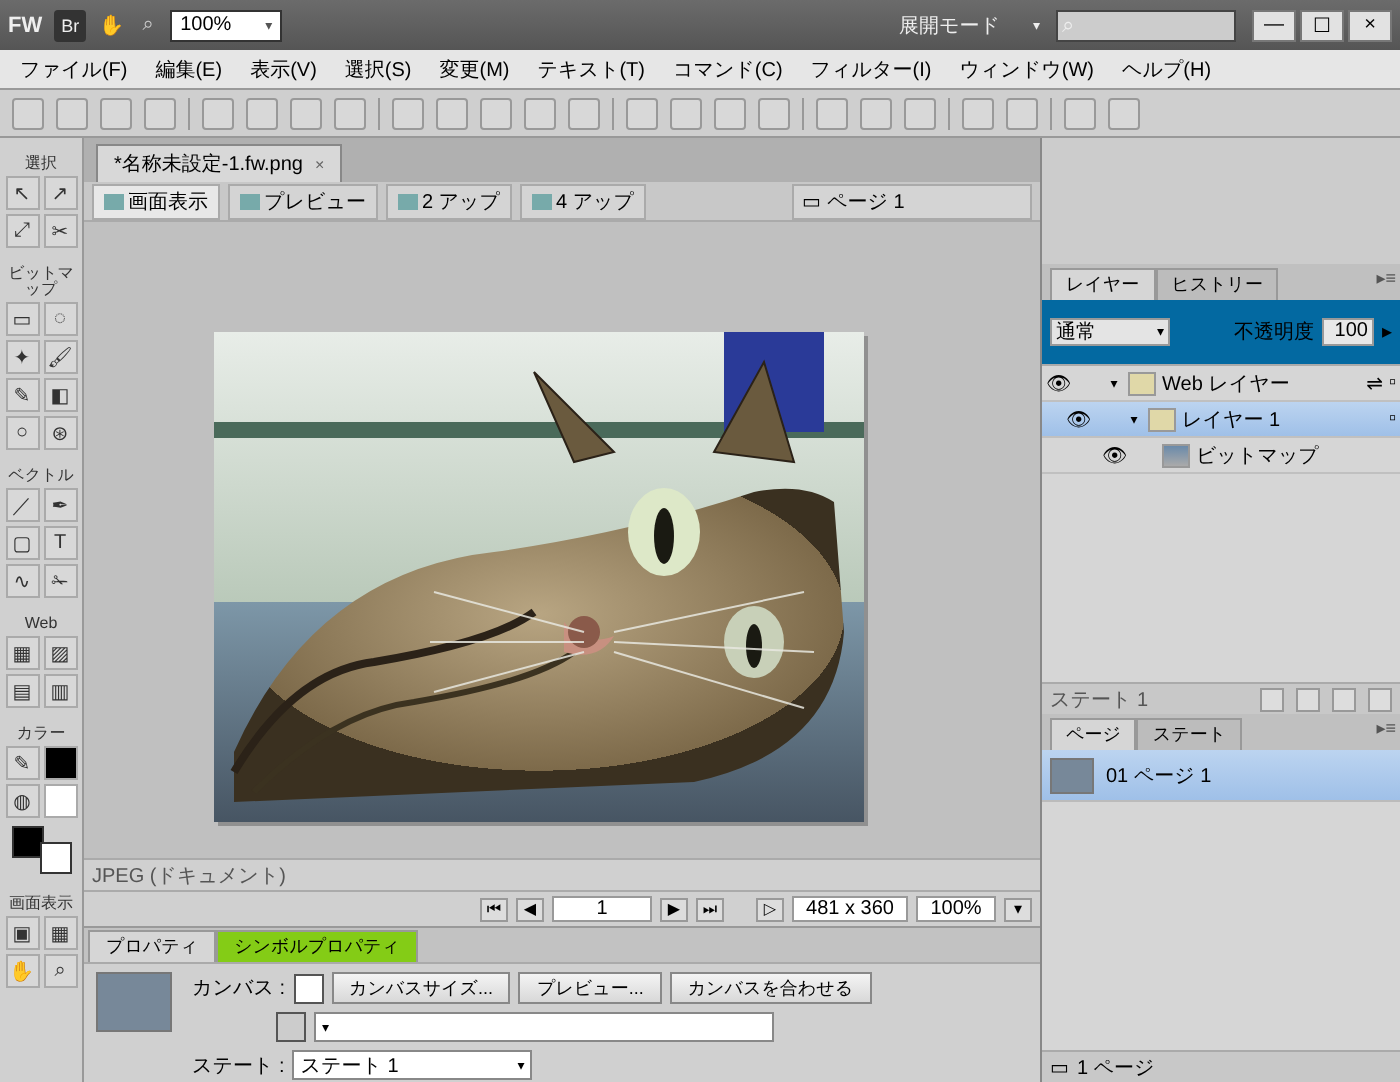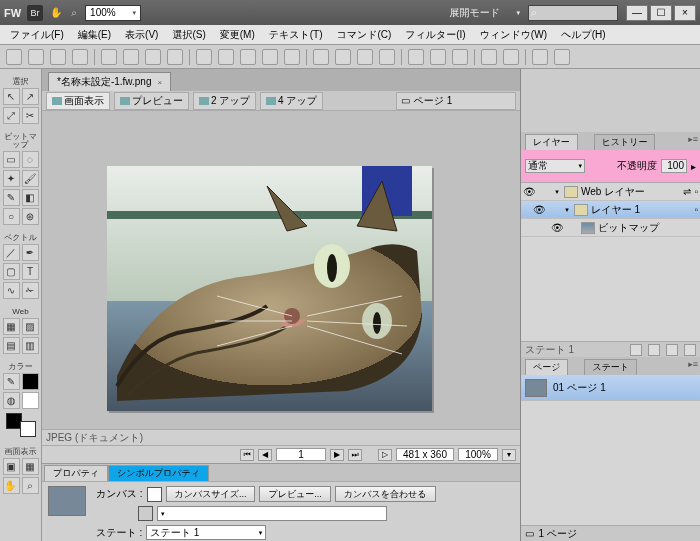--- a/index.html
+++ b/index.html
@@ -44,35 +44,35 @@
 .viewbar .pagebox{border:1px solid #aaa;background:#d4d4d4;width:120px;padding:1px 4px;display:flex;align-items:center;gap:3px;}
 .canvas{flex:1;background:#c0c0c0;position:relative;overflow:hidden;}
 .artb{position:absolute;left:65px;top:55px;width:325px;height:245px;background:#fff;box-shadow:2px 2px 0 rgba(0,0,0,.25);}
 .catsvg{width:100%;height:100%;display:block;}
 .statusbar{height:16px;background:#d0d0d0;border-top:1px solid #aaa;display:flex;align-items:center;padding:0 4px;font-size:9px;color:#555;}
 .navbar{height:18px;background:#d0d0d0;border-top:1px solid #aaa;display:flex;align-items:center;padding:0 4px;gap:4px;font-size:9px;justify-content:flex-end;}
 .navbar .nbtn{width:14px;height:12px;background:#ddd;border:1px solid #999;display:flex;align-items:center;justify-content:center;font-size:8px;}
 .navbar .fld{width:50px;height:13px;background:#fff;border:1px solid #999;padding:0 2px;text-align:center;}
 .proptabs{height:18px;background:#c2c2c2;display:flex;align-items:flex-end;padding-left:2px;border-top:1px solid #999;}
 .proptabs .pt{padding:1px 8px;border:1px solid #999;border-bottom:none;background:#d6d6d6;font-size:9px;}
-.proptabs .pt:not(.act){background:#0ea5e9;}
+.proptabs .pt:not(.act){background:#84cc16;}
 .proppanel{height:60px;background:#d0d0d0;border-top:1px solid #aaa;padding:4px 6px;display:flex;align-items:flex-start;gap:10px;font-size:9px;}
 .proppanel .thumb{width:38px;height:30px;background:#789;border:1px solid #777;}
 .proppanel .info{display:flex;flex-direction:column;gap:2px;}
 .proppanel .fldrow{display:flex;align-items:center;gap:4px;}
 .proppanel .selbox{width:120px;height:15px;background:#fff;border:1px solid #888;padding:0 3px;display:flex;align-items:center;justify-content:space-between;}
 .proppanel .selbox::after{content:"▾";font-size:7px;}
 .proppanel .swatch{width:15px;height:15px;background:#fff;border:1px solid #555;}
 .proppanel .pbtn{height:16px;padding:0 8px;background:linear-gradient(#f4f4f4,#d8d8d8);border:1px solid #888;font-size:9px;display:flex;align-items:center;}
 .right{width:180px;background:#ccc;border-left:1px solid #888;display:flex;flex-direction:column;overflow:hidden;}
-.rtabs{height:18px;background:#c0c0c0;display:flex;align-items:flex-end;gap:16px;padding-left:4px;position:relative;}
+.rtabs{height:18px;background:#c0c0c0;display:flex;align-items:flex-end;gap:0;padding-left:4px;position:relative;}
 .rtabs .rt{padding:1px 7px;border:1px solid #999;border-bottom:none;background:#d6d6d6;font-size:9px;}
 .rtabs .rt:not(.act){background:#bcbcbc;}
 .rtabs .rmenu{position:absolute;right:2px;top:2px;font-size:9px;color:#555;}
-.layeropts{height:18px;background:#f9a8d4;border-bottom:1px solid #aaa;display:flex;align-items:center;padding:16px 4px;gap:4px;font-size:9px;}
+.layeropts{height:18px;background:#0369a1;border-bottom:1px solid #aaa;display:flex;align-items:center;padding:16px 4px;gap:4px;font-size:9px;}
 .layeropts .sel{width:60px;height:14px;background:#e4e4e4;border:1px solid #999;padding:0 2px;display:flex;align-items:center;justify-content:space-between;}
 .layeropts .sel::after{content:"▾";font-size:7px;}
 .layeropts .num{width:26px;height:14px;background:#e8e8e8;border:1px solid #999;text-align:right;padding:0 2px;}
 .layeropts .sp{flex:1;}
 .layers{flex:1;background:#d6d6d6;overflow:hidden;}
 .lyr{display:flex;align-items:center;height:18px;border-bottom:1px solid #c0c0c0;padding:0 2px;gap:3px;font-size:9px;}
 .lyr.sel{background:linear-gradient(#bcd4f0,#9fc0e8);}
 .lyr .vis{width:12px;text-align:center;}
 .lyr .fold{width:8px;text-align:center;font-size:7px;}
 .lyr .lic{width:14px;height:12px;background:#e0d8a8;border:1px solid #999;}

